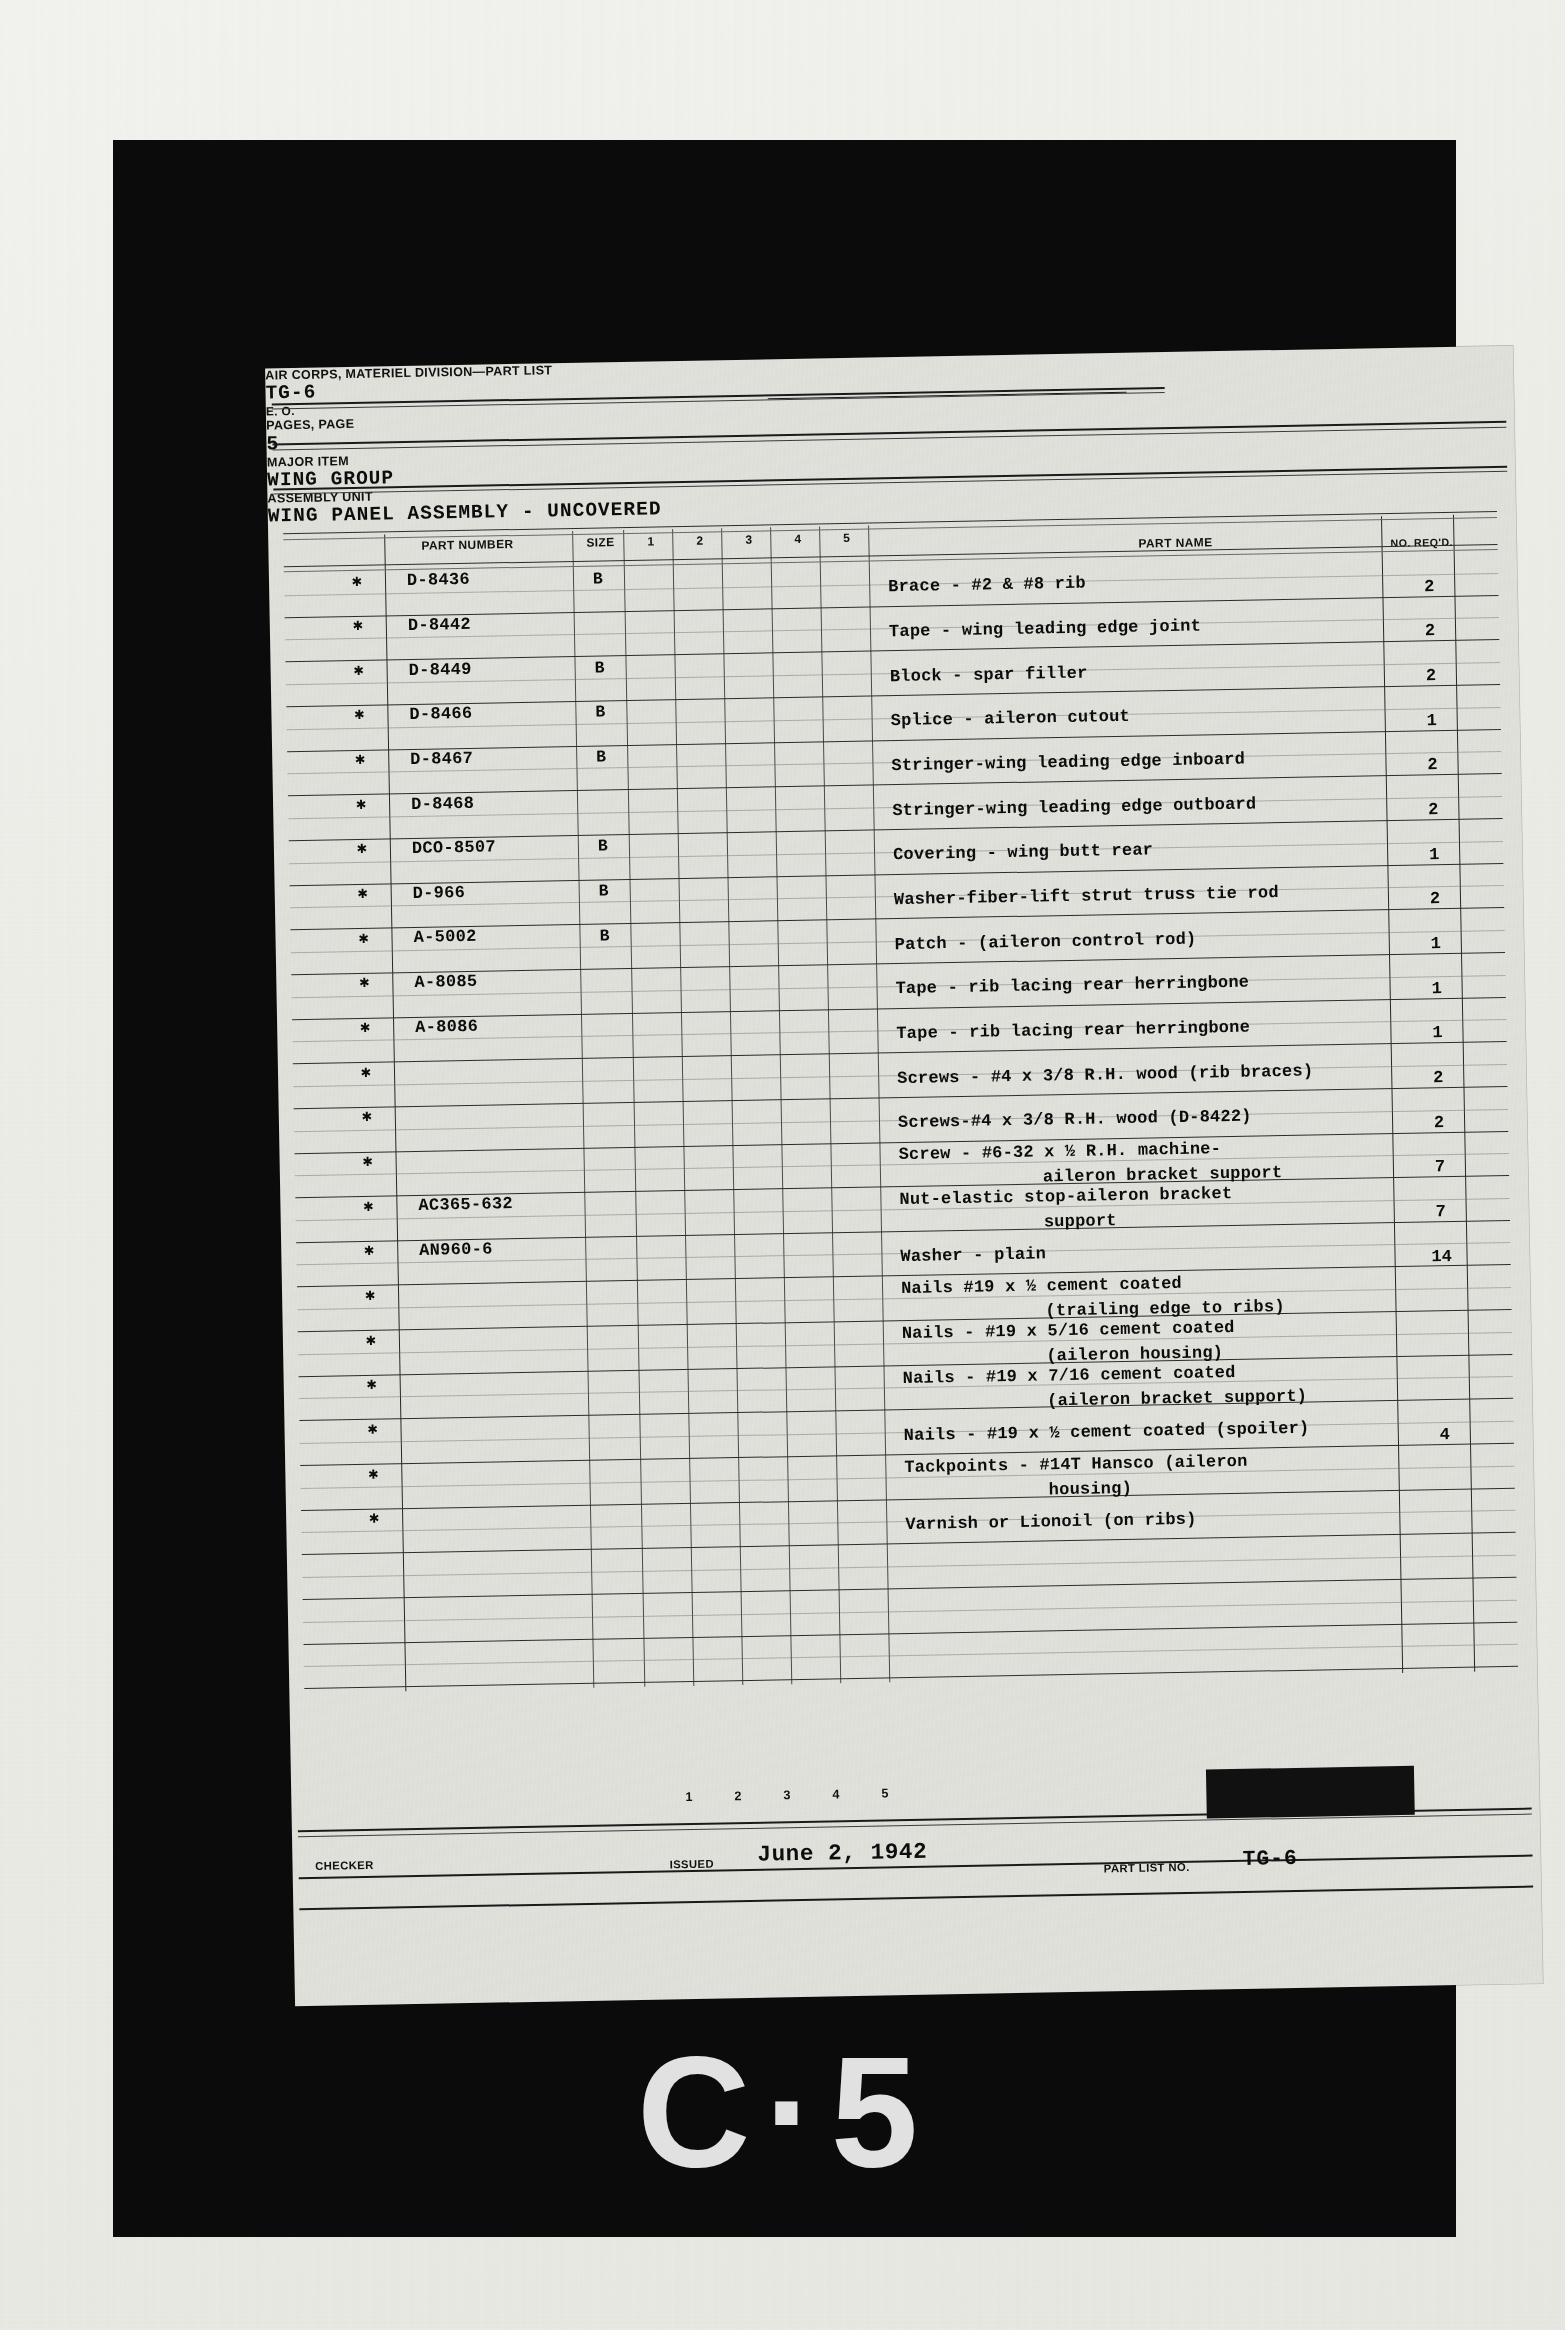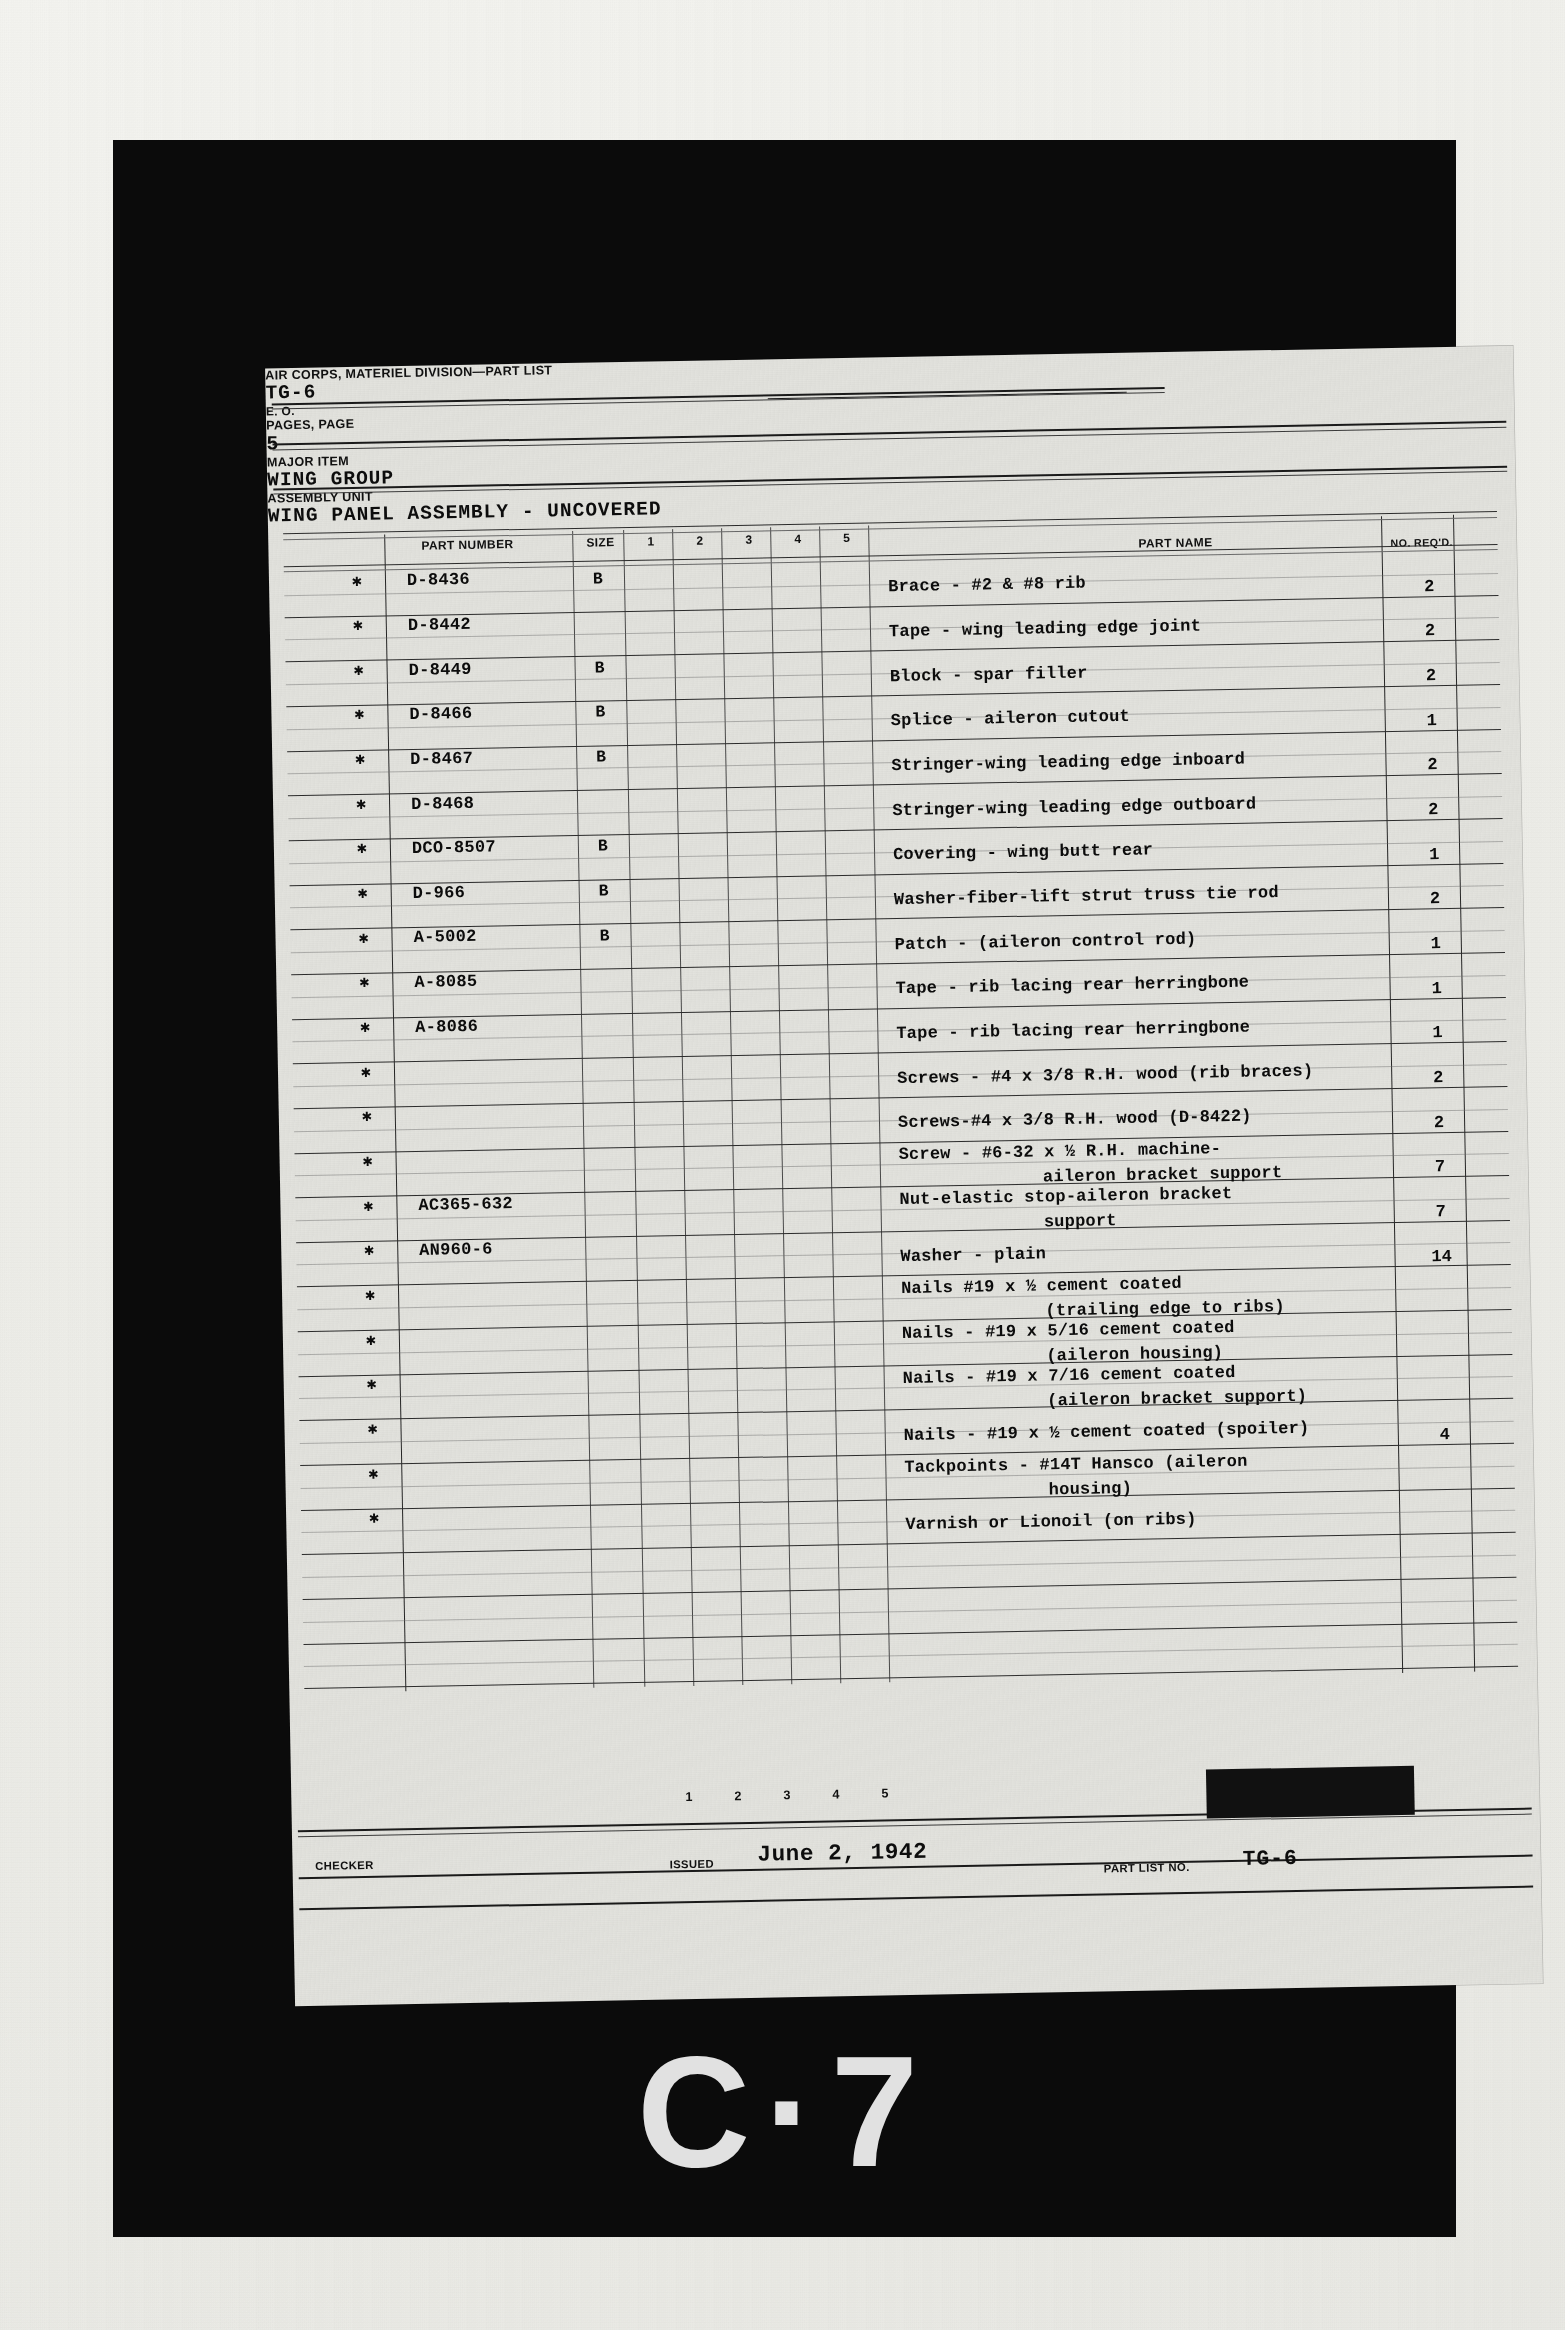--- a/index.html
+++ b/index.html
@@ -339,15 +339,15 @@
         <div class="ftr-label" style="left:811px;top:1509px;">PART LIST NO.</div>
         <div class="ftr-value" style="left:950px;top:1496px;font-size:21.4px;letter-spacing:0.9px;">TG-6</div>
 
         <div class="rule" style="left:6.3px;top:1540px;width:1234px;"></div>
       </div>
 
     </div>
     <div id="page-grain"></div>
   </div>
 
-  <div id="frame-id" class="dim">C·7</div>
+  <div id="frame-id" class="dim">C·5</div>
 </div>
 
 
 </body></html>

